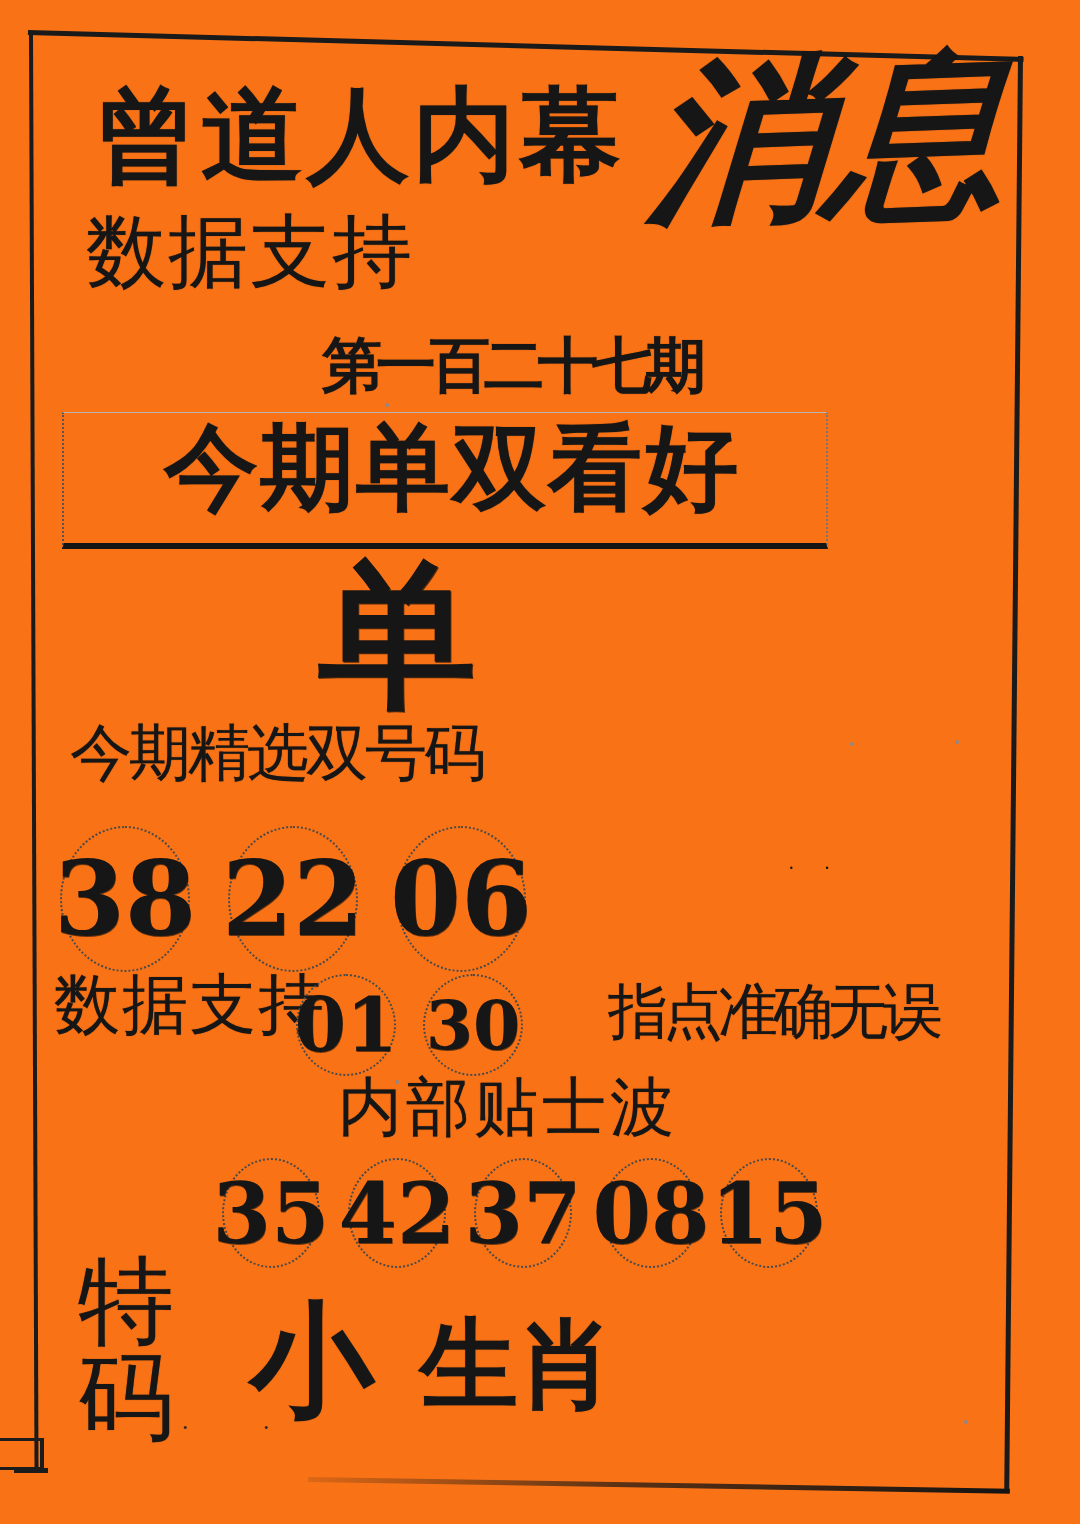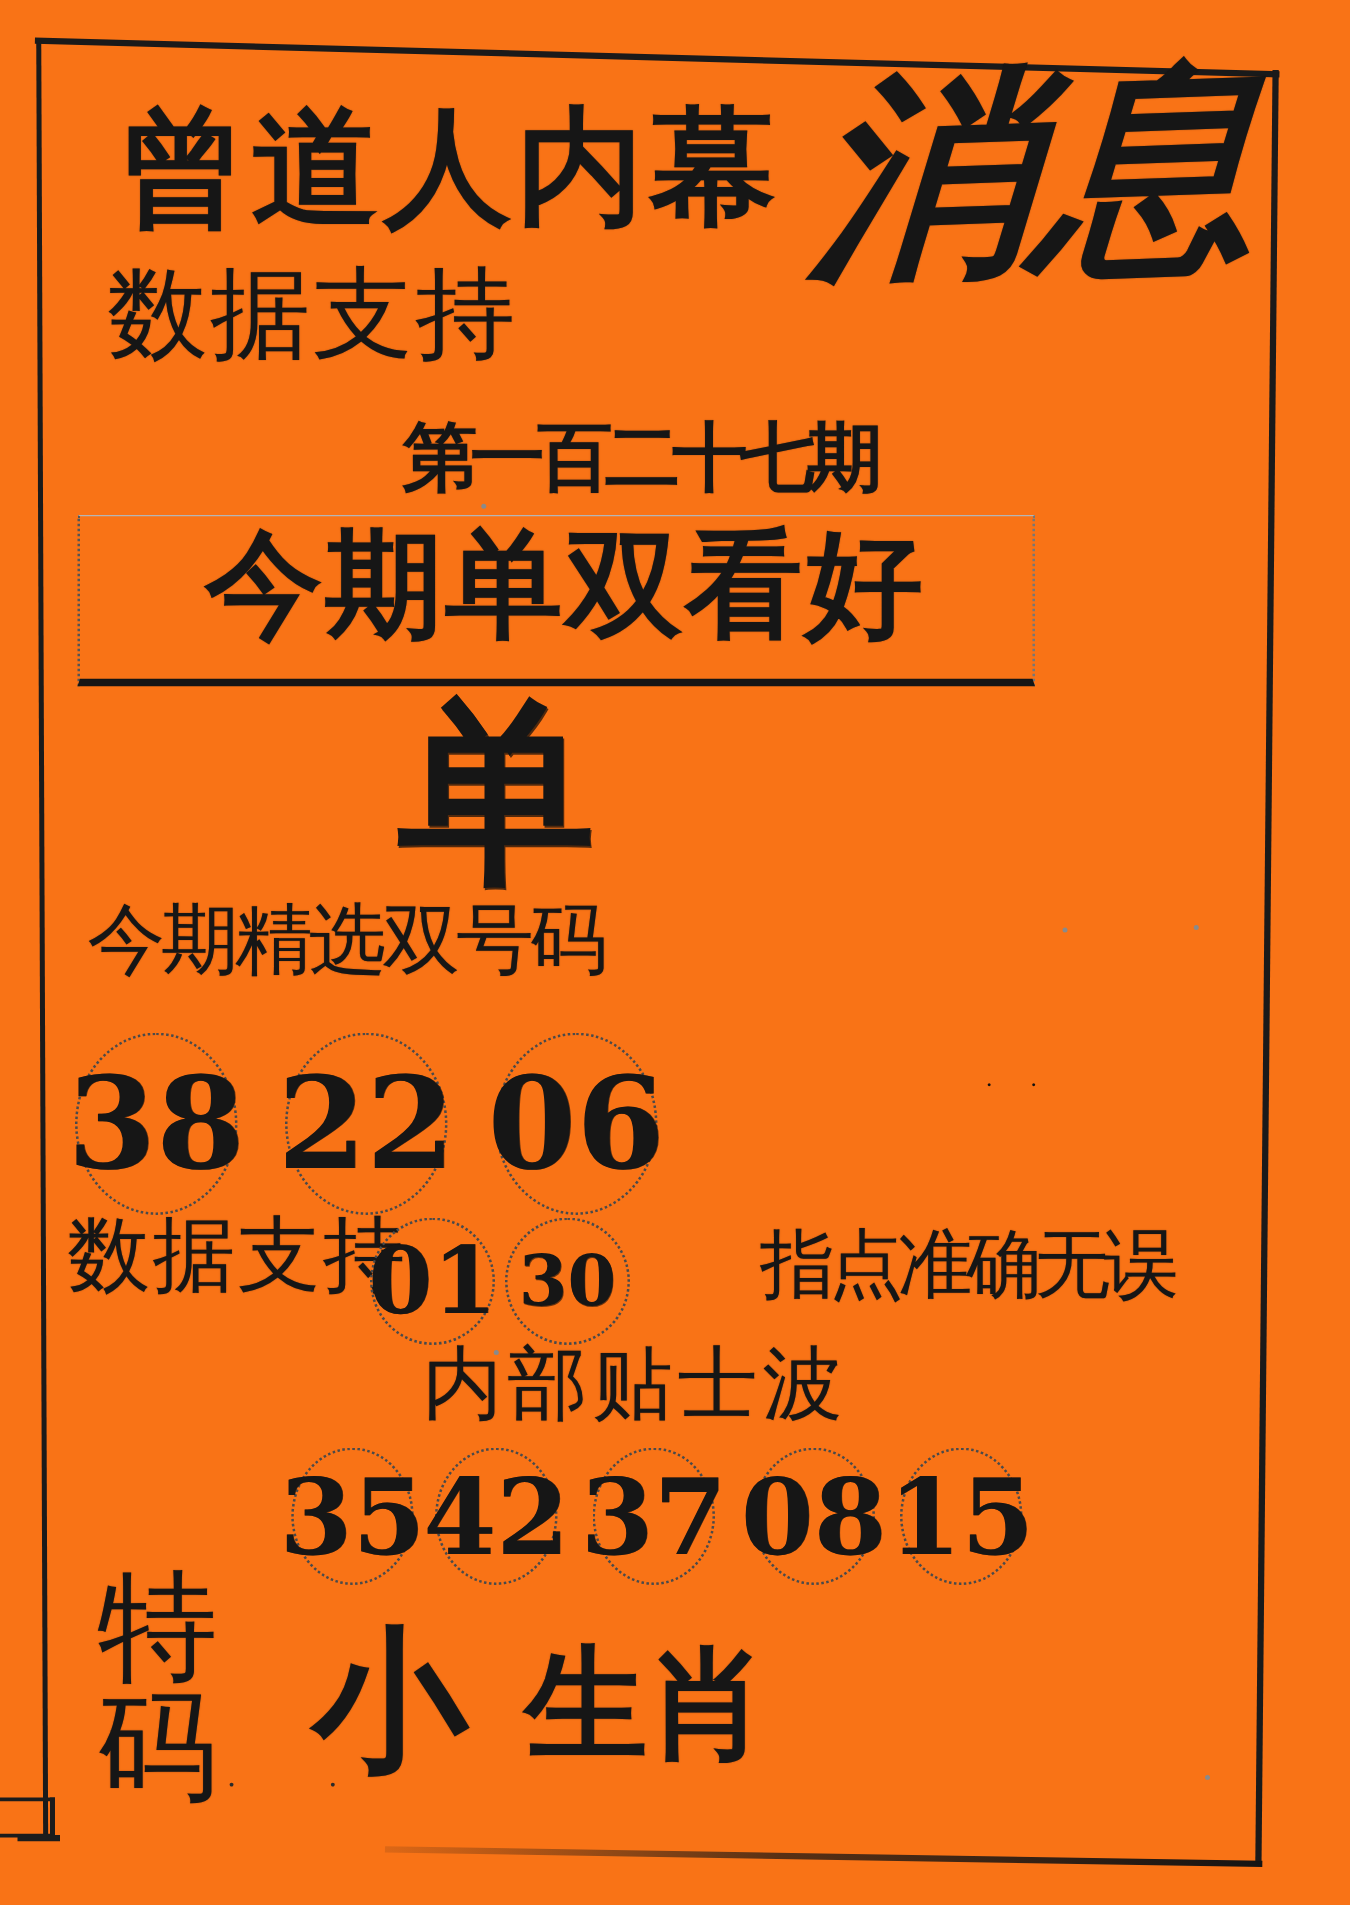--- a/index.html
+++ b/index.html
@@ -50,23 +50,23 @@
   .support-right{ left:608px; top:982px;  font-size:60px; letter-spacing:-5px; }
   .tips-label   { left:338px; top:1076px; font-size:64px; letter-spacing:4px; }
 
   .num-circle { position:absolute; display:flex; align-items:center; justify-content:center;
                 border:2px dotted #4a4a4a; border-radius:50%;
                 font-family:"DejaVu Serif","Liberation Serif",serif; font-weight:700;
                 text-shadow:0.5px 0.5px 0 rgba(10,10,10,0.6); }
   .r1   { top:826px; width:126px; height:142px; font-size:102px; }
   .r1.c1{ left:60px; }  .r1.c2{ left:228px; } .r1.c3{ left:396px; }
   .rs   { top:974px; width:96px; height:98px; font-size:74px; }
-  .rs.c1{ left:296px; } .rs.c2{ left:404px; font-size:56px; }
+  .rs.c1{ left:296px; } .rs.c2{ left:423px; font-size:68px; }
   .r2   { top:1158px; width:94px; height:106px; font-size:84px; }
-  .r2.c1{ left:233px; } .r2.c2{ left:348px; } .r2.c3{ left:474px; } .r2.c4{ left:602px; } .r2.c5{ left:720px; }
+  .r2.c1{ left:222px; } .r2.c2{ left:348px; } .r2.c3{ left:474px; } .r2.c4{ left:602px; } .r2.c5{ left:720px; }
 
   .special-char-1 { left:78px;  top:1254px; font-size:96px; }
   .special-char-2 { left:78px;  top:1350px; font-size:96px; }
   .trailing-dots  { left:182px; top:1408px; font-size:26px; letter-spacing:34px; color:#2a2a2a; }
   .size-pick      { left:250px; top:1300px; font-size:124px; font-weight:700; }
   .zodiac-label   { left:420px; top:1316px; font-size:98px;  font-weight:700; }
   .zodiac-pick    { left:662px; top:1316px; font-size:98px;  font-weight:700; }
   .stray-dots     { left:788px; top:858px;  font-size:20px;  letter-spacing:12px; color:#111; }
 
   .speck { position:absolute; width:4px; height:4px; border-radius:50%; background:#8a8a8a; }

